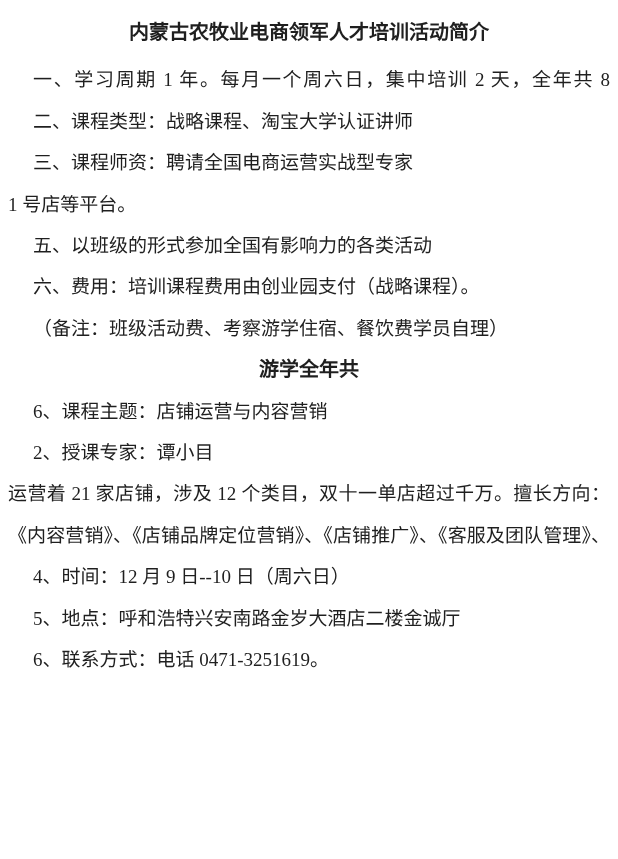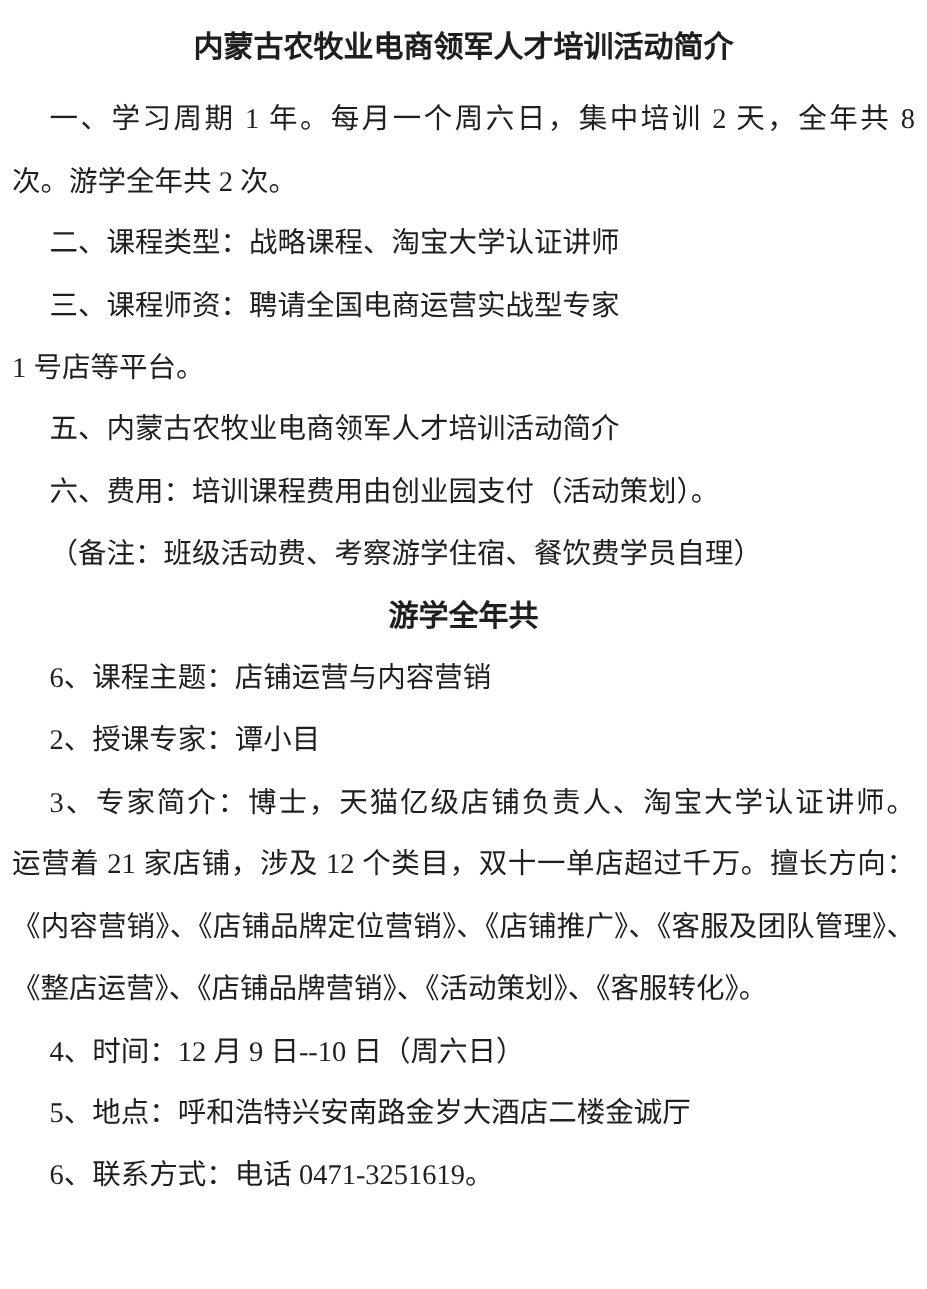--- a/index.html
+++ b/index.html
@@ -37,33 +37,30 @@
   }
 </style>
 </head>
 <body>
 
 <div class="page">
 
   <h1 class="title">内蒙古农牧业电商领军人才培训活动简介</h1>
 
   <p class="line indent fill">一、学习周期 1 年。每月一个周六日，集中培训 2 天，全年共 8</p>
-  <p class="line">次。游学全年共 2 次。</p>
   <p class="line indent">二、课程类型：战略课程、淘宝大学认证讲师</p>
   <p class="line indent">三、课程师资：聘请全国电商运营实战型专家</p>
   <p class="line">1 号店等平台。</p>
-  <p class="line indent">五、内蒙古农牧业电商领军人才培训活动简介</p>
-  <p class="line indent">六、费用：培训课程费用由创业园支付（活动策划）。</p>
+  <p class="line indent">五、以班级的形式参加全国有影响力的各类活动</p>
+  <p class="line indent">六、费用：培训课程费用由创业园支付（战略课程）。</p>
   <p class="line indent">（备注：班级活动费、考察游学住宿、餐饮费学员自理）</p>
 
   <h2 class="heading">游学全年共</h2>
 
   <p class="line indent">6、课程主题：店铺运营与内容营销</p>
   <p class="line indent">2、授课专家：谭小目</p>
-  <p class="line indent fill">3、专家简介：博士，天猫亿级店铺负责人、淘宝大学认证讲师。</p>
   <p class="line fill">运营着 21 家店铺，涉及 12 个类目，双十一单店超过千万。擅长方向：</p>
   <p class="line fill">《内容营销》、《店铺品牌定位营销》、《店铺推广》、《客服及团队管理》、</p>
-  <p class="line">《整店运营》、《店铺品牌营销》、《活动策划》、《客服转化》。</p>
   <p class="line indent">4、时间：12 月 9 日--10 日（周六日）</p>
   <p class="line indent">5、地点：呼和浩特兴安南路金岁大酒店二楼金诚厅</p>
   <p class="line indent">6、联系方式：电话 0471-3251619。</p>
 
 </div>
 
 </body></html>

